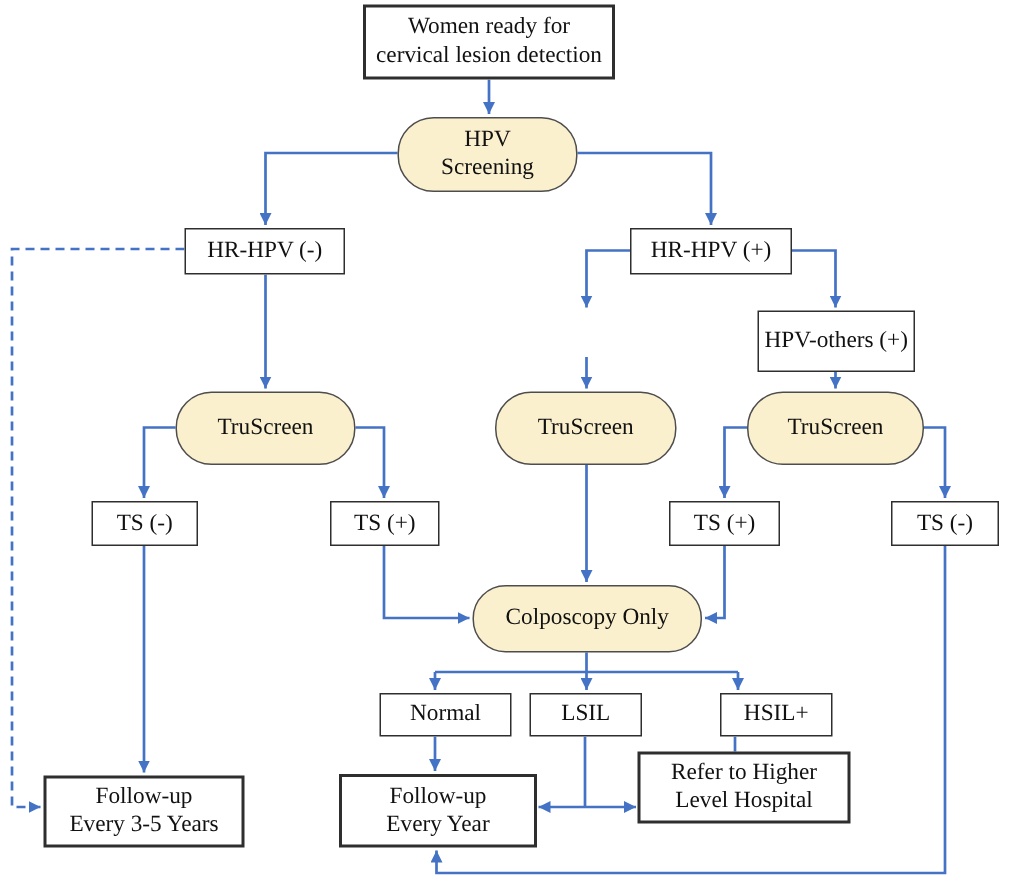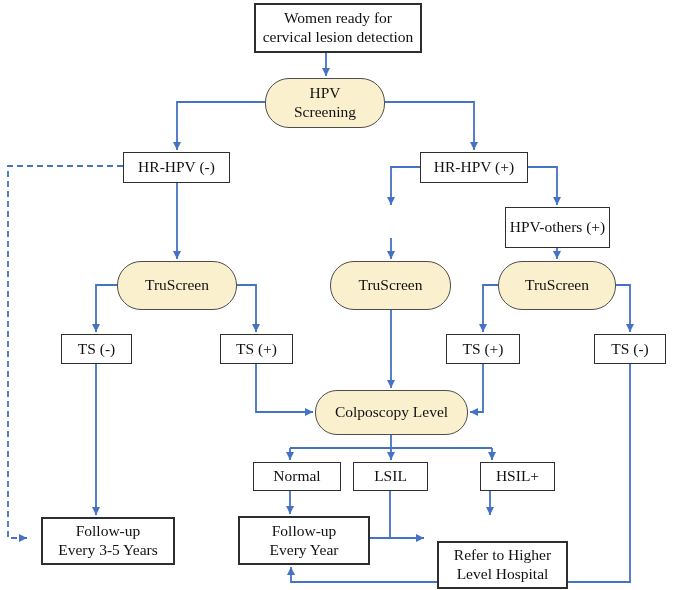--- a/index.html
+++ b/index.html
@@ -27,21 +27,21 @@
     position:absolute;
     display:flex;align-items:center;justify-content:center;
     text-align:center;
     white-space:pre-line;
     line-height:1.22;
     font-size:15.5px;
     box-sizing:border-box;
     background:var(--background);
   }
   .node.rect{border:1.5px solid var(--rect_border);}
-  .node.rect.thick{border-width:2px;margin-left:12px;}
+  .node.rect.thick{border-width:2px;}
   .node.pill{
     background:var(--node_fill);
     border:1.6px solid var(--pill_border);
     border-radius:24px;
   }
 </style>
 </head>
 <body>
 
 <div id="stage">
@@ -130,21 +130,21 @@
 
   <div class="node rect" style="left:446px;top:334px;width:74px;height:30px;">
     <span>TS (+)</span>
   </div>
 
   <div class="node rect" style="left:594px;top:334px;width:72px;height:30px;">
     <span>TS (-)</span>
   </div>
 
   <div class="node pill" style="left:315px;top:390px;width:153px;height:45px;border-radius:22px;">
-    <span>Colposcopy Level</span>
+    <span>Colposcopy Only</span>
   </div>
 
   <div class="node rect" style="left:253px;top:462px;width:88px;height:29px;">
     <span>Normal</span>
   </div>
 
   <div class="node rect" style="left:353px;top:462px;width:75px;height:29px;">
     <span>LSIL</span>
   </div>
 
@@ -155,18 +155,18 @@
   <div class="node rect thick" style="left:29px;top:517px;width:134px;height:48px;">
     <span>Follow-up
 Every 3-5 Years</span>
   </div>
 
   <div class="node rect thick" style="left:226px;top:516px;width:132px;height:49px;">
     <span>Follow-up
 Every Year</span>
   </div>
 
-  <div class="node rect thick" style="left:425px;top:541px;width:131px;height:48px;">
+  <div class="node rect thick" style="left:425px;top:501px;width:142px;height:48px;">
     <span>Refer to Higher
 Level Hospital</span>
   </div>
 
 </div>
 
 </body></html>

